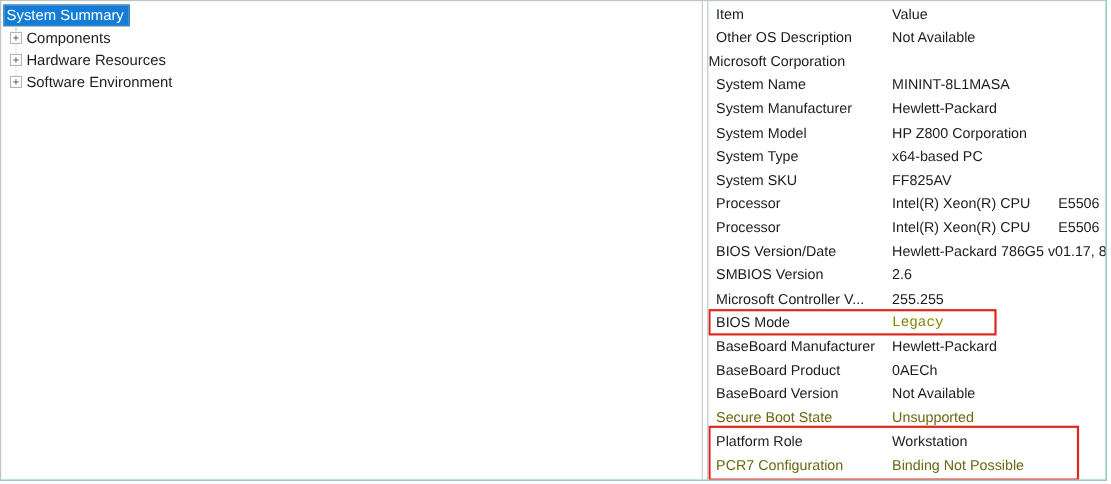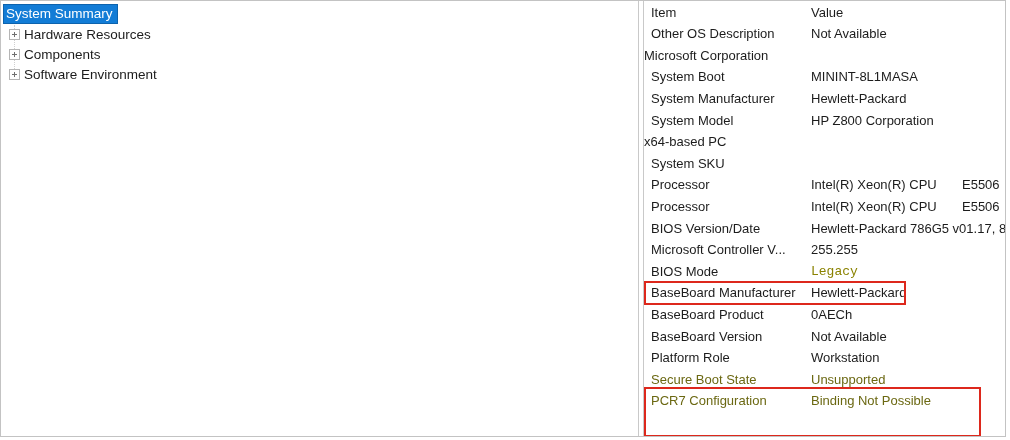--- a/index.html
+++ b/index.html
@@ -72,28 +72,28 @@
     <div id="tree">
         <div class="tree-item selected">
 
     <span class="tree-label">System Summary</span>
   </div>
         <div class="tree-item">
     <span class="expand-box">
             <span class="h"></span>
             <span class="v"></span>
           </span>
-    <span class="tree-label">Hardware Resources</span>
+    <span class="tree-label">Components</span>
   </div>
         <div class="tree-item">
     <span class="expand-box">
             <span class="h"></span>
             <span class="v"></span>
           </span>
-    <span class="tree-label">Components</span>
+    <span class="tree-label">Hardware Resources</span>
   </div>
         <div class="tree-item">
     <span class="expand-box">
             <span class="h"></span>
             <span class="v"></span>
           </span>
     <span class="tree-label">Software Environment</span>
   </div>
       </div>
   </div>
@@ -107,48 +107,54 @@
     </div>
     <div id="rows">
         <div class="row">
     <div class="cell-item">Other OS Description</div>
     <div class="cell-value">Not Available</div>
   </div>
         <div class="row">
     <div class="cell-value">Microsoft Corporation</div>
   </div>
         <div class="row">
-    <div class="cell-item">System Boot</div>
+    <div class="cell-item">System Name</div>
     <div class="cell-value">MININT-8L1MASA</div>
   </div>
         <div class="row">
     <div class="cell-item">System Manufacturer</div>
     <div class="cell-value">Hewlett-Packard</div>
   </div>
         <div class="row">
     <div class="cell-item">System Model</div>
     <div class="cell-value">HP Z800 Corporation</div>
   </div>
         <div class="row">
+    <div class="cell-item">System Type</div>
     <div class="cell-value">x64-based PC</div>
   </div>
         <div class="row">
     <div class="cell-item">System SKU</div>
+    <div class="cell-value">FF825AV</div>
   </div>
         <div class="row">
     <div class="cell-item">Processor</div>
     <div class="cell-value">Intel(R) Xeon(R) CPU       E5506</div>
   </div>
         <div class="row">
     <div class="cell-item">Processor</div>
     <div class="cell-value">Intel(R) Xeon(R) CPU       E5506</div>
   </div>
         <div class="row">
     <div class="cell-item">BIOS Version/Date</div>
     <div class="cell-value">Hewlett-Packard 786G5 v01.17, 8/</div>
+  </div>
+        <div class="row">
+    <div class="cell-item">SMBIOS Version</div>
+    <div class="cell-value">2.6</div>
   </div>
         <div class="row">
     <div class="cell-item">Microsoft Controller V...</div>
     <div class="cell-value">255.255</div>
   </div>
         <div class="row value-olive">
     <div class="cell-item">BIOS Mode</div>
     <div class="cell-value">Legacy</div>
   </div>
         <div class="row">
@@ -156,27 +162,27 @@
     <div class="cell-value">Hewlett-Packard</div>
   </div>
         <div class="row">
     <div class="cell-item">BaseBoard Product</div>
     <div class="cell-value">0AECh</div>
   </div>
         <div class="row">
     <div class="cell-item">BaseBoard Version</div>
     <div class="cell-value">Not Available</div>
   </div>
+        <div class="row row-olive">
+    <div class="cell-item">Secure Boot State</div>
+    <div class="cell-value">Unsupported</div>
+  </div>
         <div class="row">
     <div class="cell-item">Platform Role</div>
     <div class="cell-value">Workstation</div>
-  </div>
-        <div class="row row-olive">
-    <div class="cell-item">Secure Boot State</div>
-    <div class="cell-value">Unsupported</div>
   </div>
         <div class="row row-olive">
     <div class="cell-item">PCR7 Configuration</div>
     <div class="cell-value">Binding Not Possible</div>
   </div>
       </div>
   <div class="annotation-box" style="left: 0px; top: 280px; height: 24px; width: 262px;"></div>
       <div class="annotation-box" style="left: 0px; top: 386px; height: 50px; width: 337px;"></div>
     </div>
 

